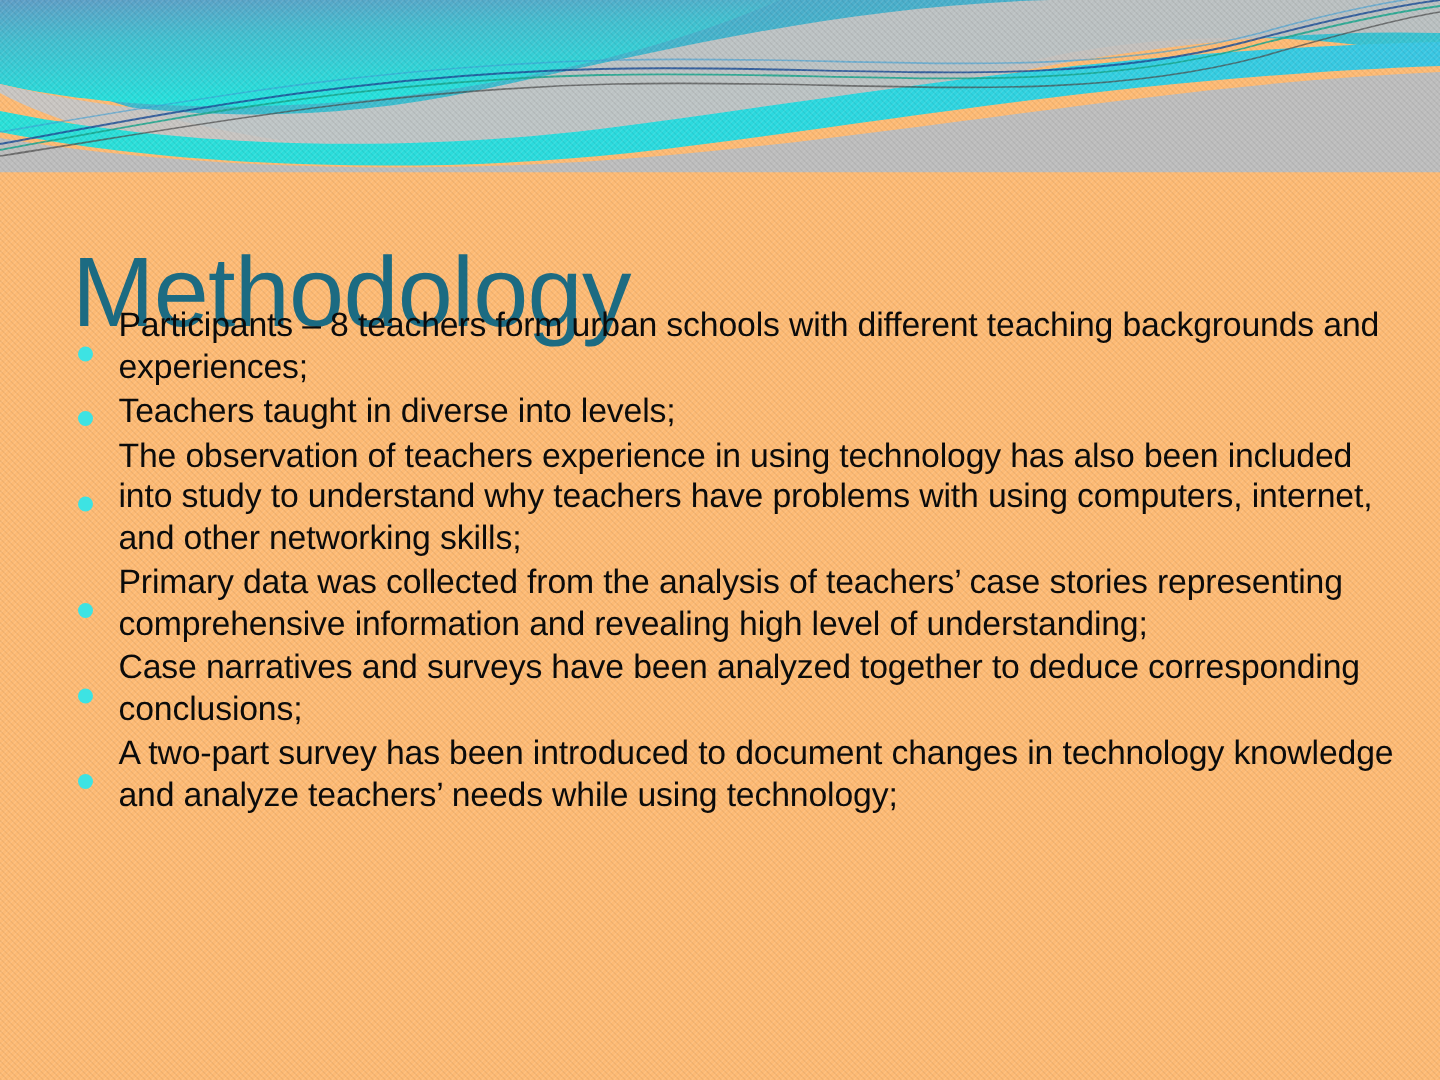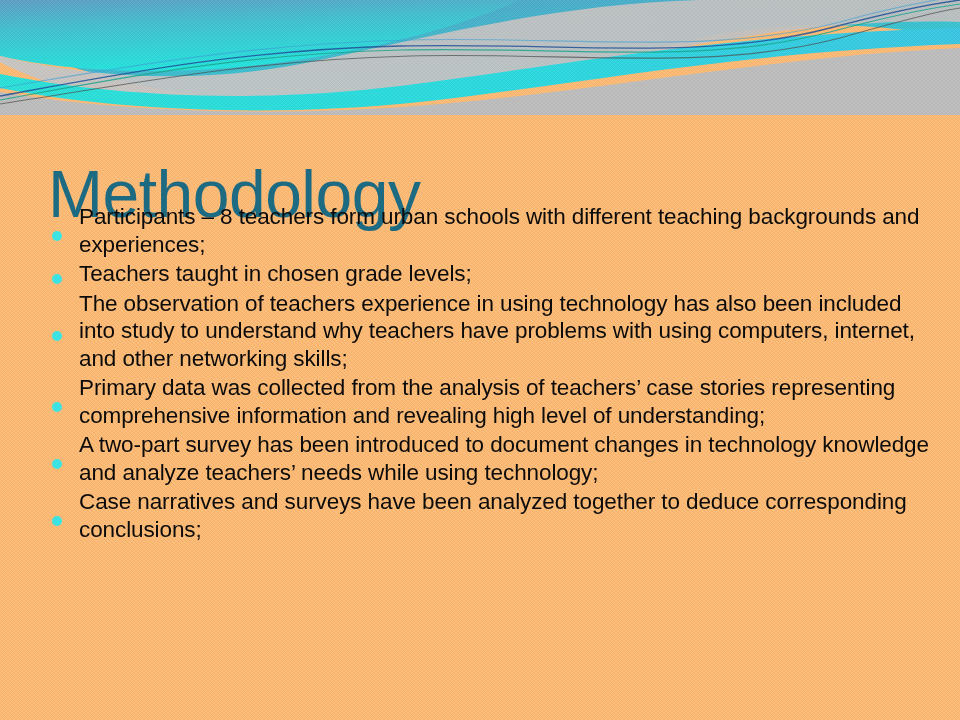--- a/index.html
+++ b/index.html
@@ -137,40 +137,40 @@
 
   <div class="body">
 
     <div class="bullet-row">
       <span class="bullet-dot"></span>
       <span class="bullet-text">Participants – 8 teachers form urban schools with different teaching backgrounds and experiences;</span>
     </div>
 
     <div class="bullet-row">
       <span class="bullet-dot"></span>
-      <span class="bullet-text">Teachers taught in chosen grade levels;</span>
+      <span class="bullet-text">Teachers taught in diverse into levels;</span>
     </div>
 
 
     <div class="bullet-row">
       <span class="bullet-dot"></span>
       <span class="bullet-text">The observation of teachers experience in using technology has also been included into study to understand why teachers have problems with using computers, internet, and other networking skills;</span>
     </div>
 
     <div class="bullet-row">
       <span class="bullet-dot"></span>
       <span class="bullet-text">Primary data was collected from the analysis of teachers’ case stories representing  comprehensive information and revealing high level of understanding;</span>
     </div>
 
     <div class="bullet-row">
       <span class="bullet-dot"></span>
-      <span class="bullet-text">A two-part survey has been introduced to document changes in technology knowledge and analyze teachers’ needs while using technology;</span>
+      <span class="bullet-text">Case narratives and surveys have been analyzed together to deduce corresponding conclusions;</span>
     </div>
 
     <div class="bullet-row">
       <span class="bullet-dot"></span>
-      <span class="bullet-text">Case narratives and surveys have been analyzed together to deduce corresponding conclusions;</span>
+      <span class="bullet-text">A two-part survey has been introduced to document changes in technology knowledge and analyze teachers’ needs while using technology;</span>
     </div>
 
   </div>
 
   <div class="texture"></div>
 </div>
 
 </body></html>

